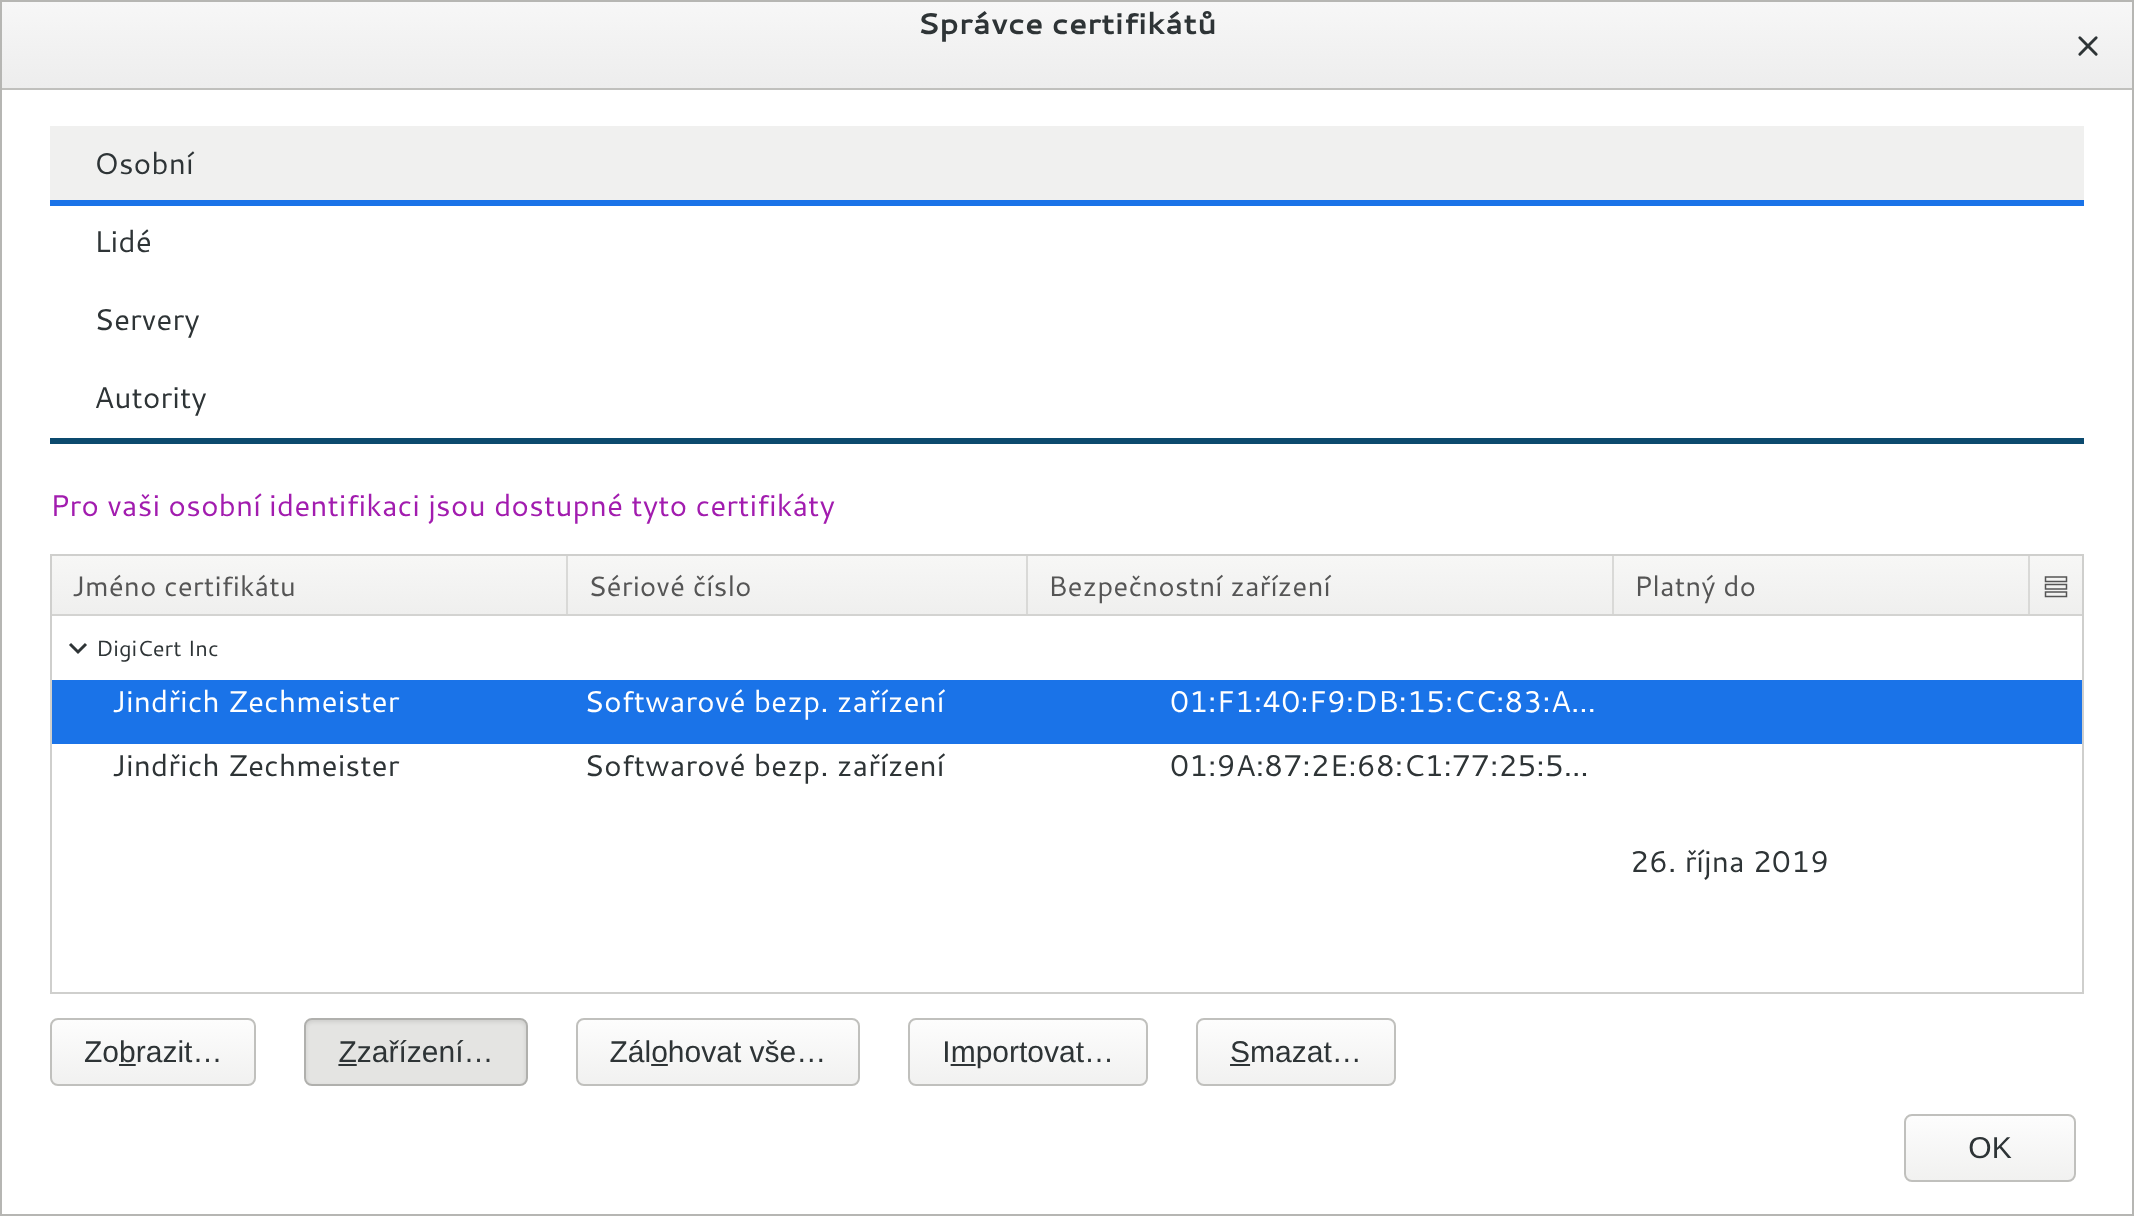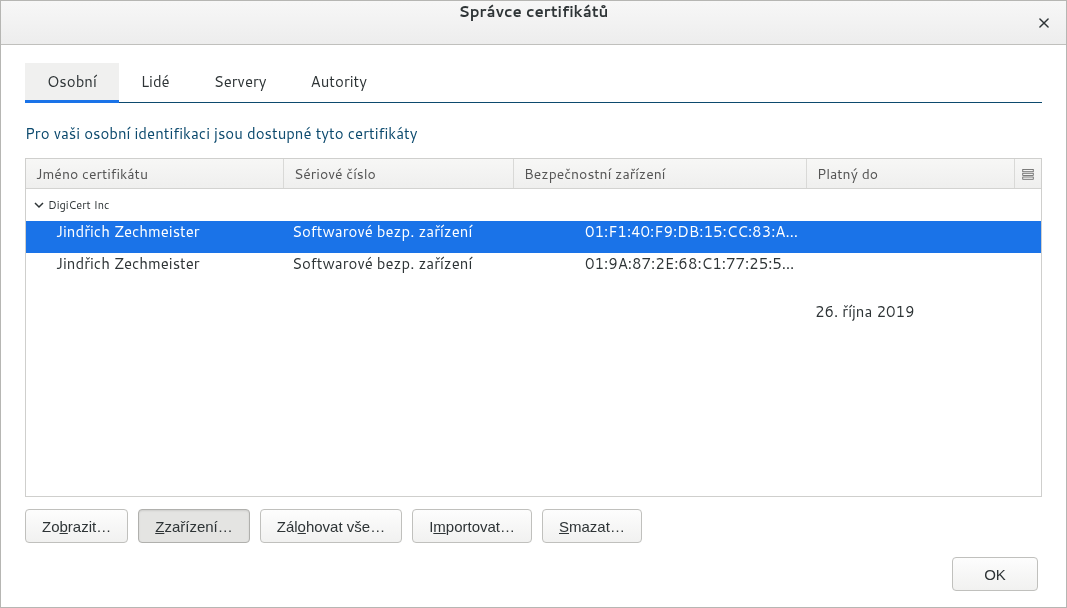--- a/index.html
+++ b/index.html
@@ -3,25 +3,25 @@
 <meta charset="utf-8">
 <style>
   * { box-sizing: border-box; }
   html, body { margin: 0; padding: 0; font-family: "Cantarell", "Noto Sans", "Liberation Sans", sans-serif; font-size: 15px; color: #2e3436; background: #fff; }
   .window { width: 1067px; height: 608px; border: 1px solid #b6b6b3; position: relative; display: flex; flex-direction: column; }
   .titlebar { height: 44px; background: linear-gradient(to bottom, #f7f7f7, #ededed); border-bottom: 1px solid #c0c0bd; display: flex; align-items: flex-start; justify-content: center; position: relative; }
   .titlebar-title { font-weight: 700; font-size: 15px; color: #2e3436; }
   .close-btn { position: absolute; right: 6px; top: 50%; transform: translateY(-50%); width: 32px; height: 32px; border: none; background: transparent; border-radius: 4px; display: flex; align-items: center; justify-content: center; cursor: pointer; }
   .close-btn svg { width: 14px; height: 14px; }
   .content { flex: 1; padding: 18px 24px 16px 24px; display: flex; flex-direction: column; }
-  .tabs { display: flex; border-bottom: 1px solid #0c4a6e; margin-bottom: 20px; }
+  .tabs { display: flex; border-bottom: 3px solid #0c4a6e; margin-bottom: 20px; flex-direction: column; }
   .tab { padding: 8px 22px 10px 22px; font-size: 15px; color: #2e3436; cursor: pointer; position: relative; }
   .tab.active { background: #f0f0ef; }
   .tab.active::after { content: ""; position: absolute; left: 0; right: 0; bottom: -1px; height: 3px; background: #1a73e8; }
-  .description { font-size: 15px; margin-bottom: 14px; color: #0c4a6e; }
+  .description { font-size: 15px; margin-bottom: 14px; color: #a21caf; }
   .table-container { border: 1px solid #cfcfcd; flex: 1; min-height: 0; display: flex; flex-direction: column; margin-bottom: 12px; position: relative; }
   .table-header { display: flex; background: linear-gradient(to bottom, #f7f7f6, #efefee); border-bottom: 1px solid #d3d3d1; height: 30px; align-items: stretch; }
   .th { display: flex; align-items: center; padding: 0 10px; font-size: 14px; color: #555; border-right: 1px solid #d9d9d7; white-space: nowrap; overflow: hidden; }
   .th:last-child { border-right: none; }
   .col-name { width: 258px; flex: 0 0 258px; }
   .col-device { width: 293px; flex: 0 0 293px; }
   .col-serial { width: 230px; flex: 0 0 230px; }
   .col-valid { flex: 1; }
   .col-picker { width: 26px; flex: 0 0 26px; padding: 0; justify-content: center; }
   .col-picker svg { width: 12px; height: 12px; }
@@ -29,21 +29,21 @@
   .group-row { display: flex; align-items: center; height: 32px; padding-left: 6px; font-size: 11px; }
   .group-row .chev { width: 14px; display: inline-flex; align-items: center; justify-content: center; margin-right: 2px; }
   .group-row .chev svg { width: 10px; height: 10px; }
   .data-row { display: flex; align-items: flex-start; height: 32px; font-size: 15px; }
   .data-row.selected { background: #1a73e8; color: #fff; }
   .cell { padding: 0 8px; white-space: nowrap; overflow: hidden; text-overflow: ellipsis; }
   .cell.name { width: 258px; flex: 0 0 258px; padding-left: 30px; }
   .cell.device { width: 293px; flex: 0 0 293px; }
   .cell.serial { width: 230px; flex: 0 0 230px; }
   .cell.valid { flex: 1; margin-top: 48px; }
-  .button-row { display: flex; gap: 10px; margin-bottom: 14px; }
+  .button-row { display: flex; gap: 24px; margin-bottom: 14px; }
   .btn { height: 34px; padding: 0 16px; font-size: 15px; background: linear-gradient(to bottom, #fdfdfd, #f1f1f0); border: 1px solid #c0c0bd; border-radius: 4px; cursor: pointer; color: #2e3436; }
   .btn:active, .btn.pressed { background: #e4e4e2; box-shadow: inset 0 1px 2px rgba(0,0,0,0.1); border-color: #b0b0ad; }
   .btn .ul { text-decoration: underline; }
   .ok-row { display: flex; justify-content: flex-end; padding-right: 4px; }
   .ok-btn { width: 86px; }
 </style>
 </head>
 <body>
 
 <div class="window">

